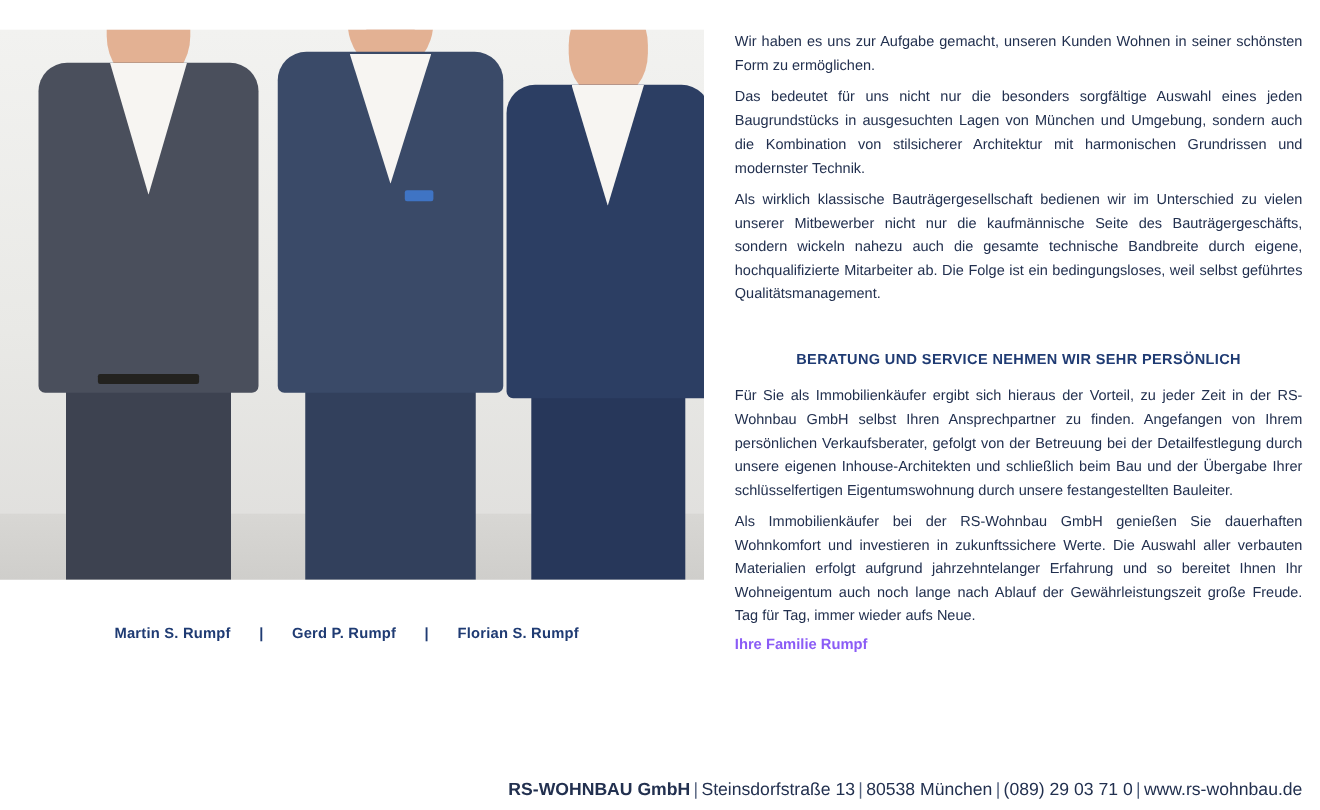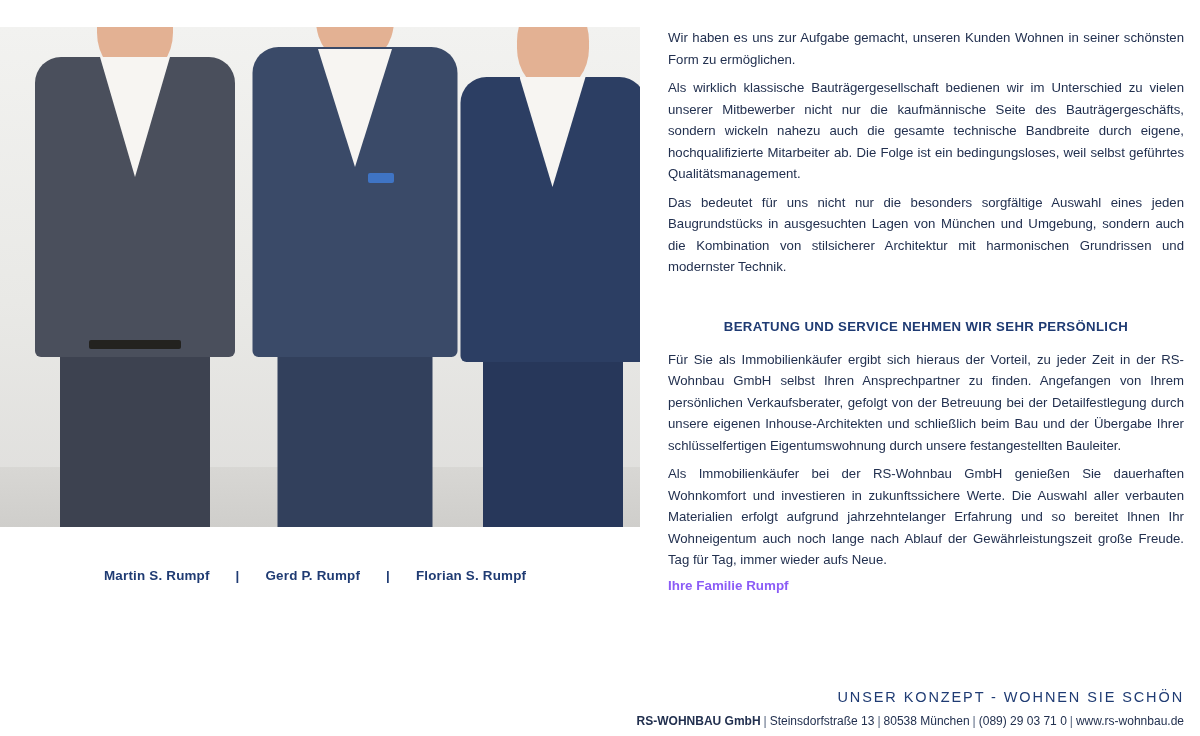--- a/index.html
+++ b/index.html
@@ -142,21 +142,21 @@
     text-align: right;
   }
   #claim {
     font-size: 14.5px;
     letter-spacing: 1.9px;
     color: #1f3b73;
     margin-bottom: 9px;
     white-space: nowrap;
   }
   #imprint {
-    font-size: 12px;
+    font-size: 16px;
     color: #22304f;
     white-space: nowrap;
   }
   #imprint .brand { font-weight: bold; }
   #imprint .pipe { padding: 0 3px; color: #55637f; }
 </style>
 </head>
 <body>
 
 <div id="photo-block">
@@ -187,35 +187,34 @@
     <div class="legs" style="width:140px; height:175px; bottom:0; background:#27375a; border-radius:6px 6px 0 0;"></div>
     <div class="shirt" style="width:66px; height:110px; bottom:340px;"></div>
     <div class="neck" style="width:40px; height:38px; bottom:440px;"></div>
     <div class="head" style="width:72px; height:92px; bottom:388px; margin-bottom:50px;"></div>
 
   </div>
 </div>
 
 <div id="text-col">
   <p class="para">Wir haben es uns zur Aufgabe gemacht, unseren Kunden Wohnen in seiner schönsten Form zu ermöglichen.</p>
+  <p class="para">Das bedeutet für uns nicht nur die besonders sorgfältige Auswahl eines jeden Baugrundstücks in ausgesuchten Lagen von München und Umgebung, sondern auch die Kombination von stilsicherer Architektur mit harmonischen Grundrissen und modernster Technik.</p>
   <p class="para">Als wirklich klassische Bauträgergesellschaft bedienen wir im Unterschied zu vielen unserer Mitbewerber nicht nur die kaufmännische Seite des Bauträgergeschäfts, sondern wickeln nahezu auch die gesamte technische Bandbreite durch eigene, hochqualifizierte Mitarbeiter ab. Die Folge ist ein bedingungsloses, weil selbst geführtes Qualitätsmanagement.</p>
-  <p class="para">Das bedeutet für uns nicht nur die besonders sorgfältige Auswahl eines jeden Baugrundstücks in ausgesuchten Lagen von München und Umgebung, sondern auch die Kombination von stilsicherer Architektur mit harmonischen Grundrissen und modernster Technik.</p>
   <h2 class="section-head second">BERATUNG UND SERVICE NEHMEN WIR SEHR PERSÖNLICH</h2>
   <p class="para">Für Sie als Immobilienkäufer ergibt sich hieraus der Vorteil, zu jeder Zeit in der RS-Wohnbau GmbH selbst Ihren Ansprechpartner zu finden. Angefangen von Ihrem persönlichen Verkaufsberater, gefolgt von der Betreuung bei der Detailfestlegung durch unsere eigenen Inhouse-Architekten und schließlich beim Bau und der Übergabe Ihrer schlüsselfertigen Eigentumswohnung durch unsere festangestellten Bauleiter.</p>
   <p class="para">Als Immobilienkäufer bei der RS-Wohnbau GmbH genießen Sie dauerhaften Wohnkomfort und investieren in zukunftssichere Werte. Die Auswahl aller verbauten Materialien erfolgt aufgrund jahrzehntelanger Erfahrung und so bereitet Ihnen Ihr Wohneigentum auch noch lange nach Ablauf der Gewährleistungszeit große Freude. Tag für Tag, immer wieder aufs Neue.</p>
 </div>
 
 <div id="names-row">
   <span>Martin S. Rumpf</span>
   <span class="sep">|</span>
   <span>Gerd P. Rumpf</span>
   <span class="sep">|</span>
   <span>Florian S. Rumpf</span>
 </div>
 
 <div id="family-signoff">Ihre Familie Rumpf</div>
 
 <div id="footer">
-  <div id="claim">UNSER KONZEPT - WOHNEN SIE SCHÖN</div>
   <div id="imprint">
     <span class="brand">RS-WOHNBAU GmbH</span><span class="pipe">|</span><span>Steinsdorfstraße 13</span><span class="pipe">|</span><span>80538 München</span><span class="pipe">|</span><span>(089) 29 03 71 0</span><span class="pipe">|</span><span>www.rs-wohnbau.de</span>
   </div>
 </div>
 
 </body></html>

